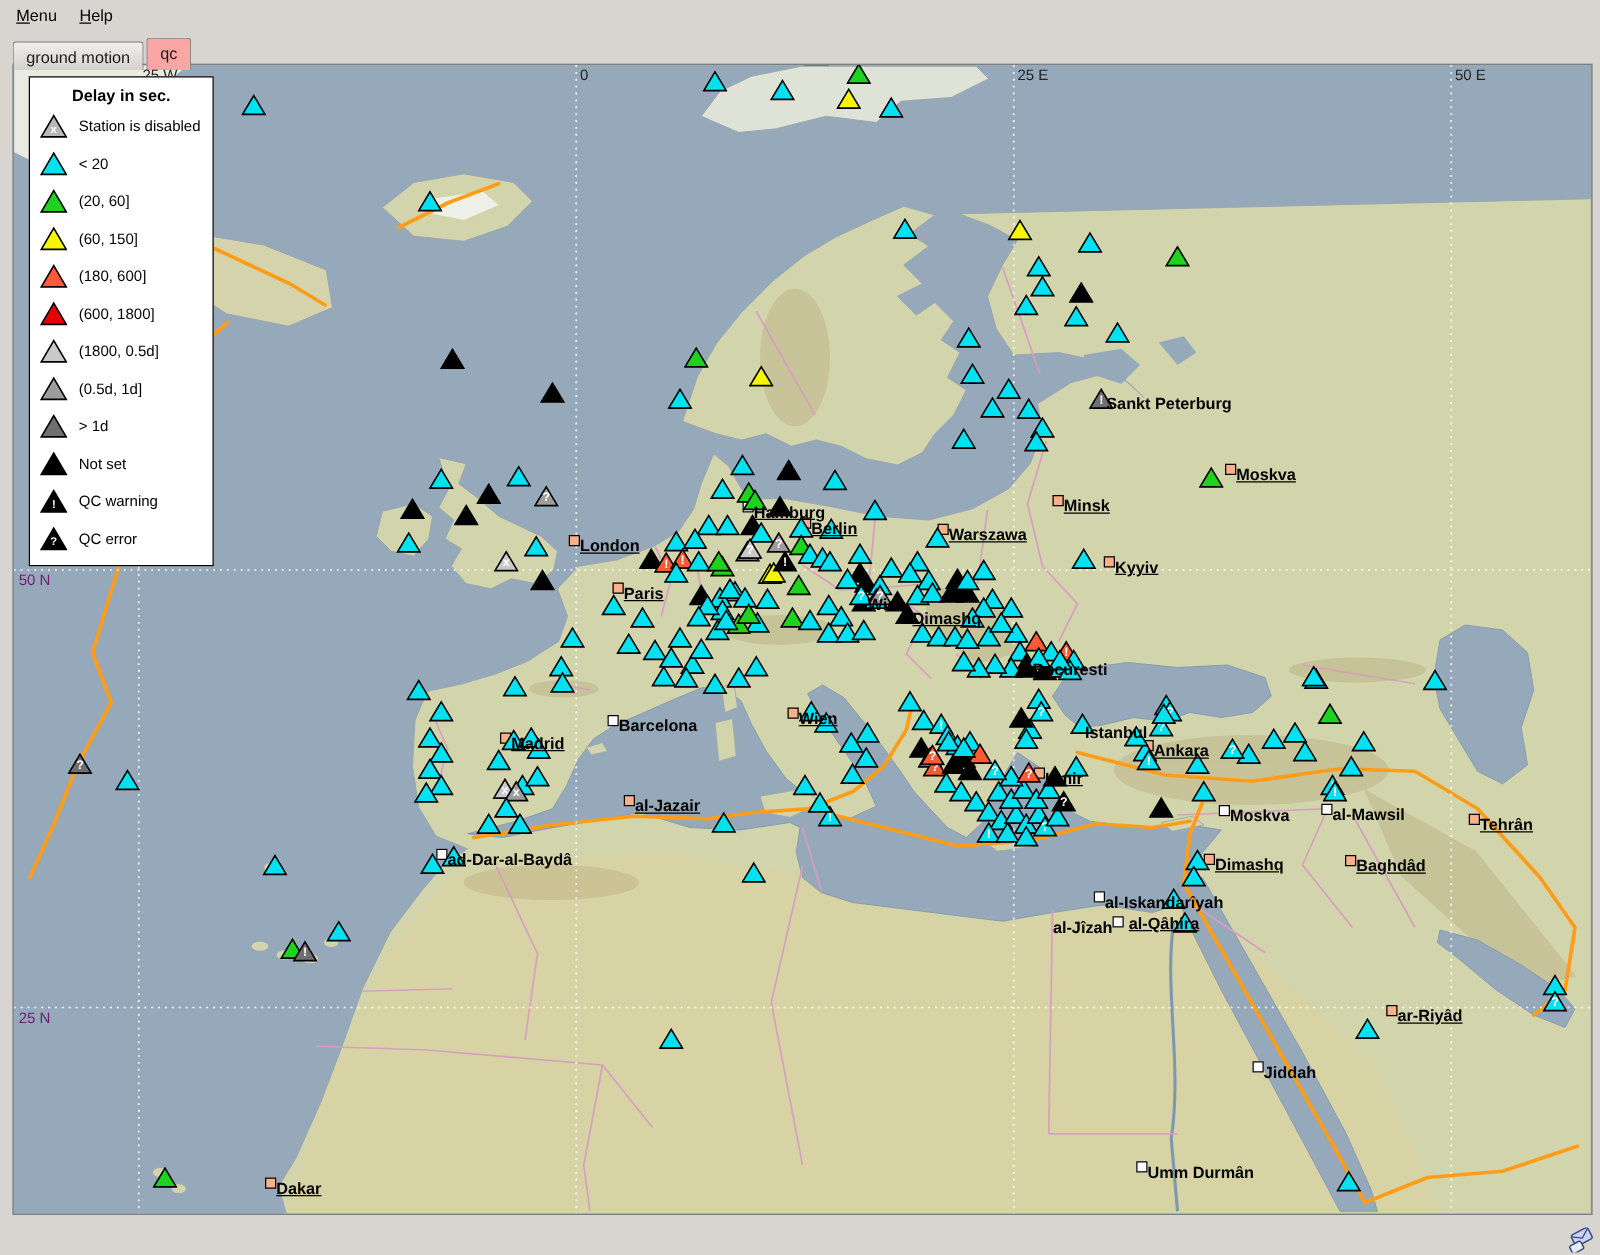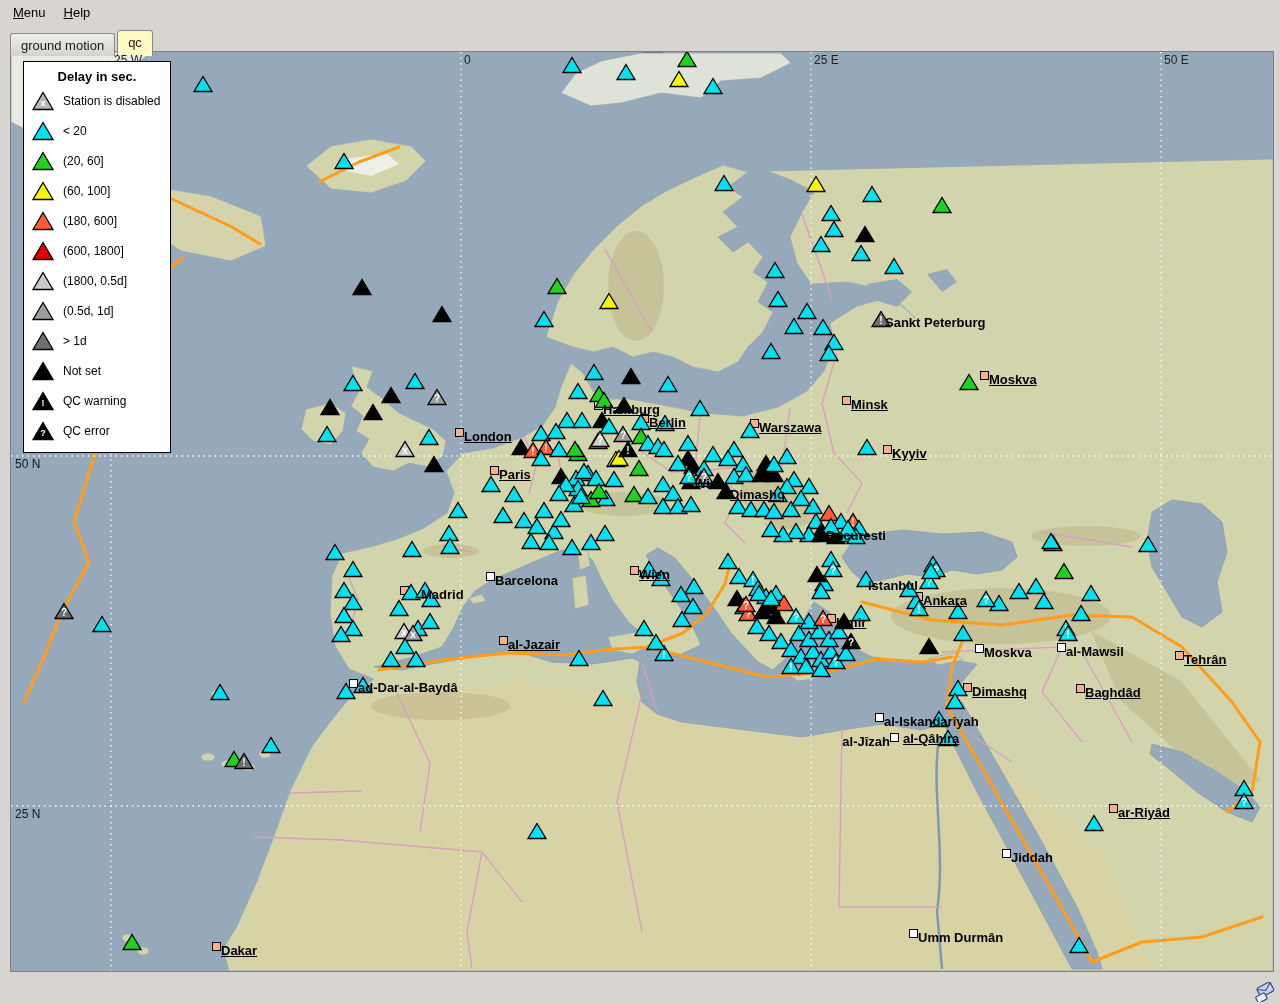--- a/index.html
+++ b/index.html
@@ -2,31 +2,31 @@
 <html><head>
 <meta charset="utf-8">
 <style>
   html,body{margin:0;padding:0}
   body{width:1280px;height:1004px;background:#d8d5d0;font-family:"Liberation Sans",sans-serif;position:relative;overflow:hidden}
   u{text-decoration:underline}
   .menubar{position:absolute;top:0;left:0;right:0;height:24px;display:flex;align-items:center;padding-left:4px;font-size:13px;color:#000}
   .menu-item{padding:3px 9px;cursor:default}
   .tabbar{position:absolute;top:30px;left:10px;display:flex;align-items:flex-end;z-index:6}
   .tab{border:1px solid #8a8a8a;border-bottom:none;border-radius:3px 3px 0 0;padding:4px 10px 3px;font-size:13px;color:#1a1a1a;background:linear-gradient(#f0efed,#d5d2cd);margin-right:2px}
-  .tab.active{background:#fef9c3;padding-bottom:6px}
+  .tab.active{background:#fca5a5;padding-bottom:6px}
   .pane{position:absolute;left:10px;top:51px;width:1262px;height:919px;border:1px solid #808080;background:#96a9ba;overflow:hidden}
   .map{position:absolute;left:0;top:0;width:1262px;height:919px}
   .map svg.base{position:absolute;left:0;top:0}
   .station{position:absolute;width:20px;height:18px;z-index:20}
   .station .glyph{position:absolute;left:0;right:0;top:5px;text-align:center;font-size:10px;font-weight:bold;color:#fff;line-height:11px;font-family:"Liberation Sans",sans-serif}
   .city-sq{position:absolute;width:7px;height:7px;border:1px solid #000;z-index:16;box-sizing:content-box}
   .city-label{position:absolute;font-size:13px;font-weight:bold;color:#000;z-index:32;white-space:nowrap}
   .grid-label{position:absolute;font-size:12px;z-index:12}
   .grid-label.top{color:#222}
-  .grid-label.left{color:#0f172a}
+  .grid-label.left{color:#701a75}
   .legend{position:absolute;left:12px;top:9px;width:146px;background:#fff;border:1px solid #000;z-index:40;padding:3px 0 6px}
   .legend-title{text-align:center;font-size:13px;font-weight:bold;padding:4px 0 2px}
   .legend-row{display:flex;align-items:center;height:30px;padding-left:8px}
   .legend-icon{position:relative;width:22px;height:20px}
   .legend-icon .glyph{position:absolute;left:0;right:0;top:7px;text-align:center;font-size:9px;font-weight:bold;color:#fff;line-height:10px}
   .legend-label{font-size:12px;margin-left:9px;color:#000}
   .status-icon{position:absolute;left:1253px;top:982px;width:24px;height:20px;z-index:50}
 </style>
 </head>
 <body>
@@ -187,21 +187,21 @@
           <div class="legend-row">
             <span class="legend-icon"><svg width="22" height="20">
                 <polygon points="11,1.5 21,18.5 1,18.5" fill="#1ed31e" stroke="#000" stroke-width="1.3"></polygon>
               </svg></span>
             <span class="legend-label">(20, 60]</span>
           </div>
           <div class="legend-row">
             <span class="legend-icon"><svg width="22" height="20">
                 <polygon points="11,1.5 21,18.5 1,18.5" fill="#f6f600" stroke="#000" stroke-width="1.3"></polygon>
               </svg></span>
-            <span class="legend-label">(60, 100]</span>
+            <span class="legend-label">(60, 150]</span>
           </div>
           <div class="legend-row">
             <span class="legend-icon"><svg width="22" height="20">
                 <polygon points="11,1.5 21,18.5 1,18.5" fill="#ff5a36" stroke="#000" stroke-width="1.3"></polygon>
               </svg></span>
             <span class="legend-label">(180, 600]</span>
           </div>
           <div class="legend-row">
             <span class="legend-icon"><svg width="22" height="20">
                 <polygon points="11,1.5 21,18.5 1,18.5" fill="#e60000" stroke="#000" stroke-width="1.3"></polygon>
@@ -1105,21 +1105,21 @@
           <polygon points="10,1.5 19,16.5 1,16.5" fill="#00e1f2" stroke="#000" stroke-width="1.3"></polygon>
         </svg></div>
       <div class="station" style="left: 635px; top: 581px;"><svg width="20" height="18">
           <polygon points="10,1.5 19,16.5 1,16.5" fill="#00e1f2" stroke="#000" stroke-width="1.3"></polygon>
         </svg></div>
       <div class="city-sq" style="left: 444px; top: 376px; background: rgb(247, 176, 140);"></div>
       <div class="city-label" style="left: 453px; top: 377px; text-decoration: underline;">London</div>
       <div class="city-sq" style="left: 479px; top: 414px; background: rgb(247, 176, 140);"></div>
       <div class="city-label" style="left: 488px; top: 415px; text-decoration: underline;">Paris</div>
       <div class="city-sq" style="left: 389px; top: 534px; background: rgb(247, 176, 140);"></div>
-      <div class="city-label" style="left: 398px; top: 535px;  margin-left: 12px;">Madrid</div>
+      <div class="city-label" style="left: 398px; top: 535px; text-decoration: underline;">Madrid</div>
       <div class="city-sq" style="left: 475px; top: 520px; background: rgb(255, 255, 255);"></div>
       <div class="city-label" style="left: 484px; top: 521px;">Barcelona</div>
       <div class="city-sq" style="left: 583px; top: 349px; background: rgb(255, 255, 255);"></div>
       <div class="city-label" style="left: 592px; top: 350px; text-decoration: underline;">Hamburg</div>
       <div class="city-sq" style="left: 629px; top: 362px; background: rgb(247, 176, 140);"></div>
       <div class="city-label" style="left: 638px; top: 363px; text-decoration: underline;">Berlin</div>
       <div class="city-sq" style="left: 739px; top: 367px; background: rgb(247, 176, 140);"></div>
       <div class="city-label" style="left: 748px; top: 368px; text-decoration: underline;">Warszawa</div>
       <div class="city-sq" style="left: 831px; top: 344px; background: rgb(247, 176, 140);"></div>
       <div class="city-label" style="left: 840px; top: 345px; text-decoration: underline;">Minsk</div>

